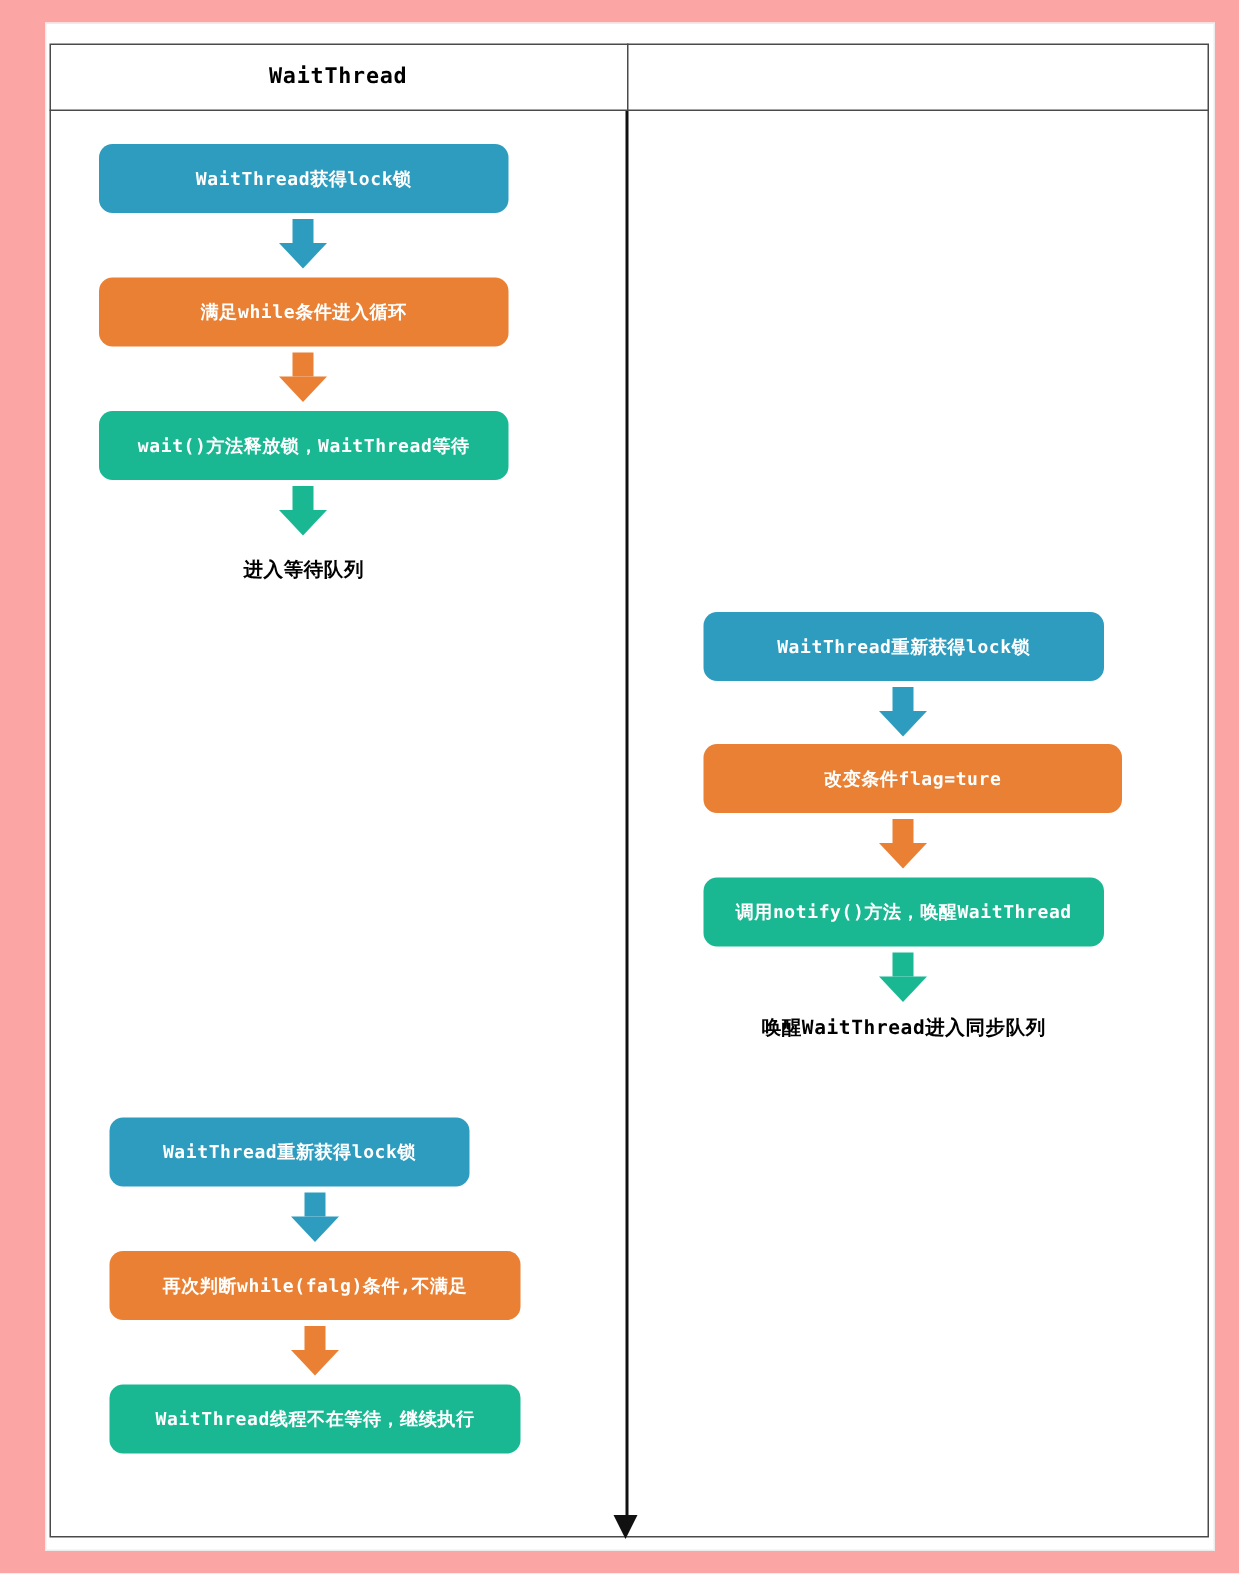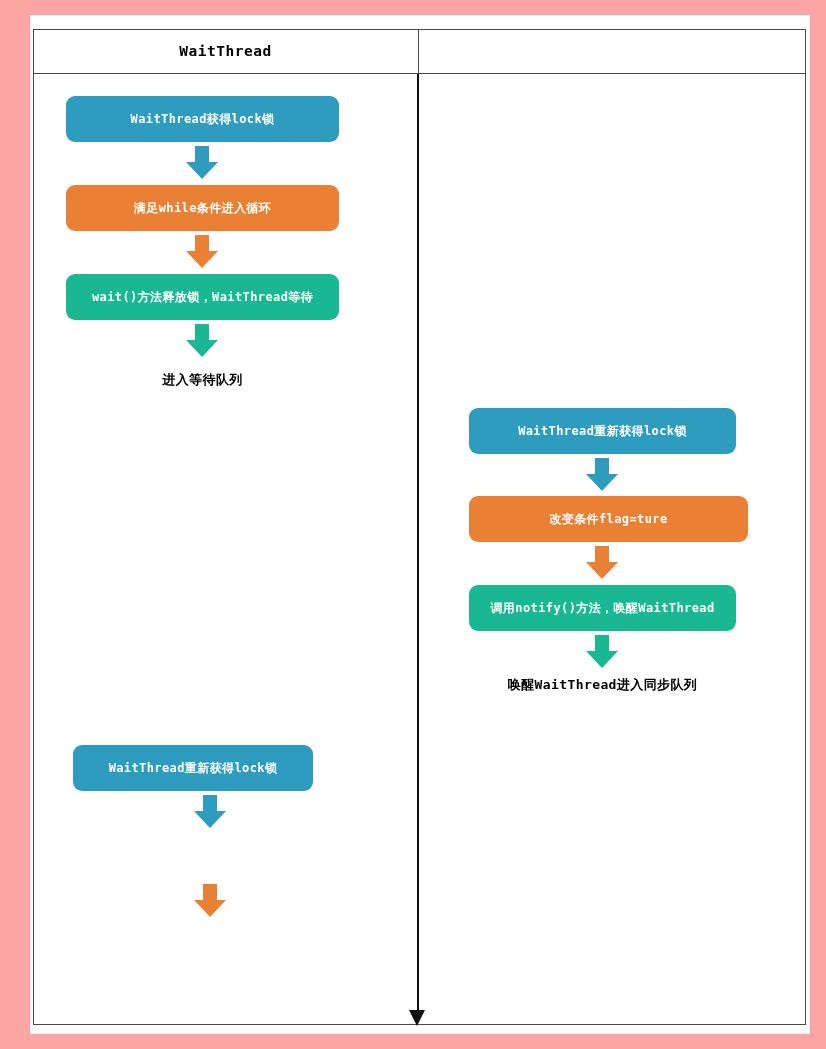--- a/index.html
+++ b/index.html
@@ -156,20 +156,22 @@
 
   <div class="plain-label" style="left:469px;top:675px;width:267px;height:20px;">唤醒WaitThread进入同步队列</div>
 
   <div class="node n-blue" style="left:73px;top:745px;width:240px;height:46px;">WaitThread重新获得lock锁</div>
 
   <div class="barrow a-blue" style="left:194px;top:795px;width:32px;height:33px;">
     <div class="shaft"></div>
     <div class="head"></div>
   </div>
 
+  <div class="node n-orange" style="left:73px;top:834px;width:274px;height:46px;">再次判断while(falg)条件,不满足</div>
 
   <div class="barrow a-orange" style="left:194px;top:884px;width:32px;height:33px;">
     <div class="shaft"></div>
     <div class="head"></div>
   </div>
 
+  <div class="node n-green" style="left:73px;top:923px;width:274px;height:46px;">WaitThread线程不在等待，继续执行</div>
 
 </div>
 
 </body></html>

